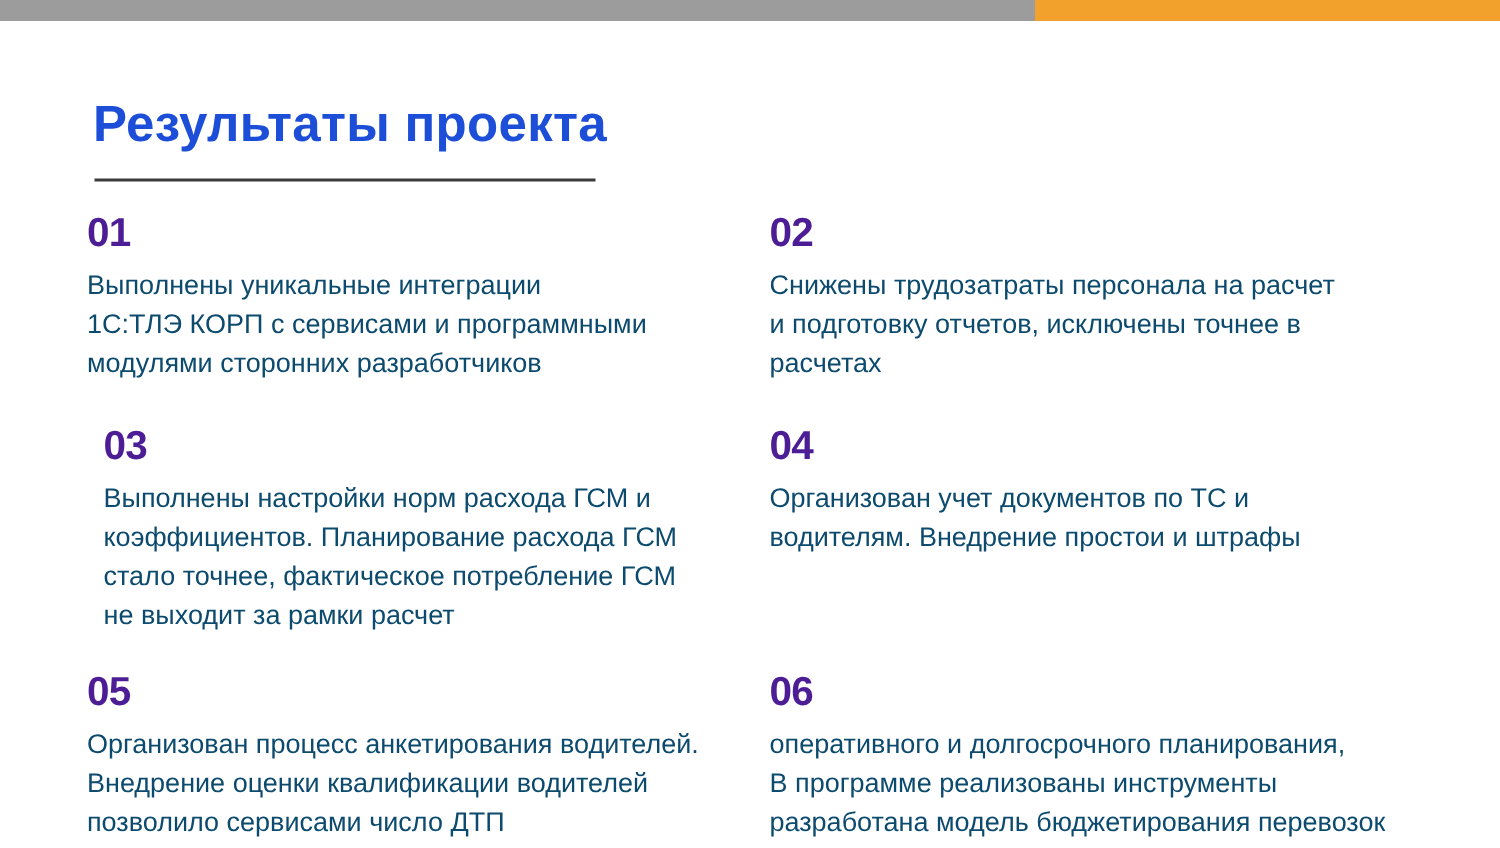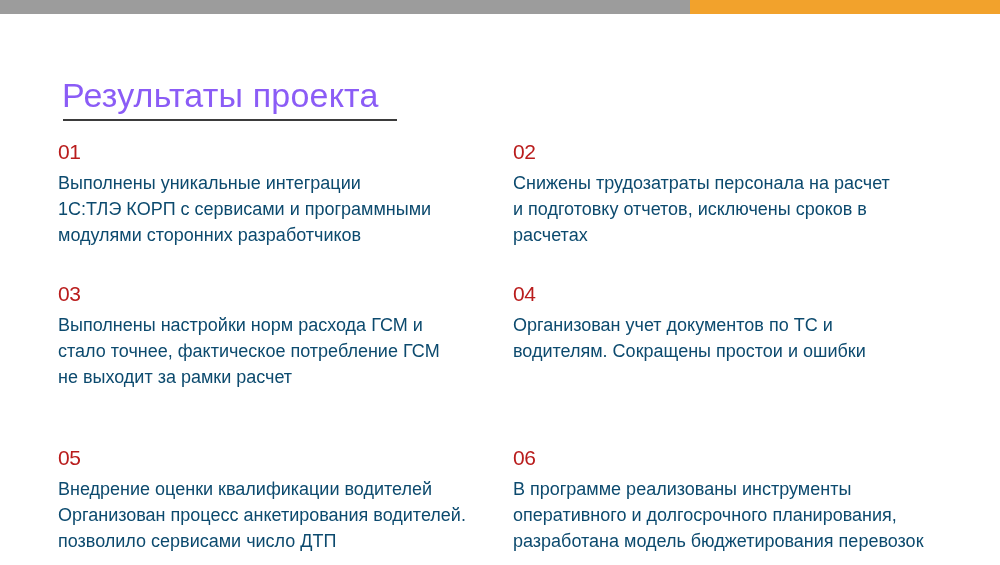--- a/index.html
+++ b/index.html
@@ -41,24 +41,24 @@
     top: 0;
     left: 690px;
     width: 310px;
     height: 14px;
     background: #f2a22c;
   }
   
   .title {
     position: absolute;
     left: 62px;
-    top: 76px;
+    top: 64px;
     font-size: 34px;
-    font-weight: normal;
-    color: #8b5cf6;
+    font-weight: bold;
+    color: #1d4ed8;
     letter-spacing: 0.2px;
     white-space: nowrap;
   }
   .title-underline {
     position: absolute;
     left: 63px;
     top: 119px;
     width: 334px;
     height: 2px;
     background: #3b3b3b;
@@ -76,23 +76,23 @@
     width: 460px;
   }
   .col-left { left: 58px; }
   .col-right { left: 513px; }
 
   .item {
     position: relative;
     margin-bottom: 14px;
   }
   .item-num {
-    font-size: 21px;
-    font-weight: normal;
-    color: #b91c1c;
+    font-size: 27px;
+    font-weight: bold;
+    color: #4c1d95;
     line-height: 1.15;
     letter-spacing: -0.5px;
     margin-bottom: 6px;
   }
   .item-text {
     font-size: 18px;
     color: #0c4a6e;
     line-height: 1.45;
     max-width: 452px;
   }
@@ -117,64 +117,65 @@
 
       <div class="item" style="height:128px;">
         <div class="item-num">01</div>
         <div class="item-text">
           <span class="ln">Выполнены уникальные интеграции</span>
           <span class="ln">1С:ТЛЭ КОРП с сервисами и программными</span>
           <span class="ln">модулями сторонних разработчиков</span>
         </div>
       </div>
 
-      <div class="item" style="height:150px;">
+      <div class="item" style="height:150px;margin-left:11px;">
         <div class="item-num">03</div>
         <div class="item-text">
           <span class="ln">Выполнены настройки норм расхода ГСМ и</span>
+          <span class="ln">коэффициентов. Планирование расхода ГСМ</span>
           <span class="ln">стало точнее, фактическое потребление ГСМ</span>
           <span class="ln">не выходит за рамки расчет</span>
         </div>
       </div>
 
       <div class="item">
         <div class="item-num">05</div>
         <div class="item-text">
+          <span class="ln">Организован процесс анкетирования водителей.</span>
           <span class="ln">Внедрение оценки квалификации водителей</span>
-          <span class="ln">Организован процесс анкетирования водителей.</span>
           <span class="ln">позволило сервисами число ДТП</span>
         </div>
       </div>
 
     </div>
 
     <div class="col col-right">
 
       <div class="item" style="height:128px;">
         <div class="item-num">02</div>
         <div class="item-text">
           <span class="ln">Снижены трудозатраты персонала на расчет</span>
-          <span class="ln">и подготовку отчетов, исключены сроков в</span>
+          <span class="ln">и подготовку отчетов, исключены точнее в</span>
           <span class="ln">расчетах</span>
         </div>
       </div>
 
       <div class="item" style="height:150px;">
         <div class="item-num">04</div>
         <div class="item-text">
           <span class="ln">Организован учет документов по ТС и</span>
-          <span class="ln">водителям. Сокращены простои и ошибки</span>
+          <span class="ln">водителям. Внедрение простои и штрафы</span>
         </div>
       </div>
 
       <div class="item">
         <div class="item-num">06</div>
         <div class="item-text">
+          <span class="ln">оперативного и долгосрочного планирования,</span>
           <span class="ln">В программе реализованы инструменты</span>
-          <span class="ln">оперативного и долгосрочного планирования,</span>
           <span class="ln">разработана модель бюджетирования перевозок</span>
         </div>
       </div>
 
     </div>
 
   </div>
 
 </div>
 

